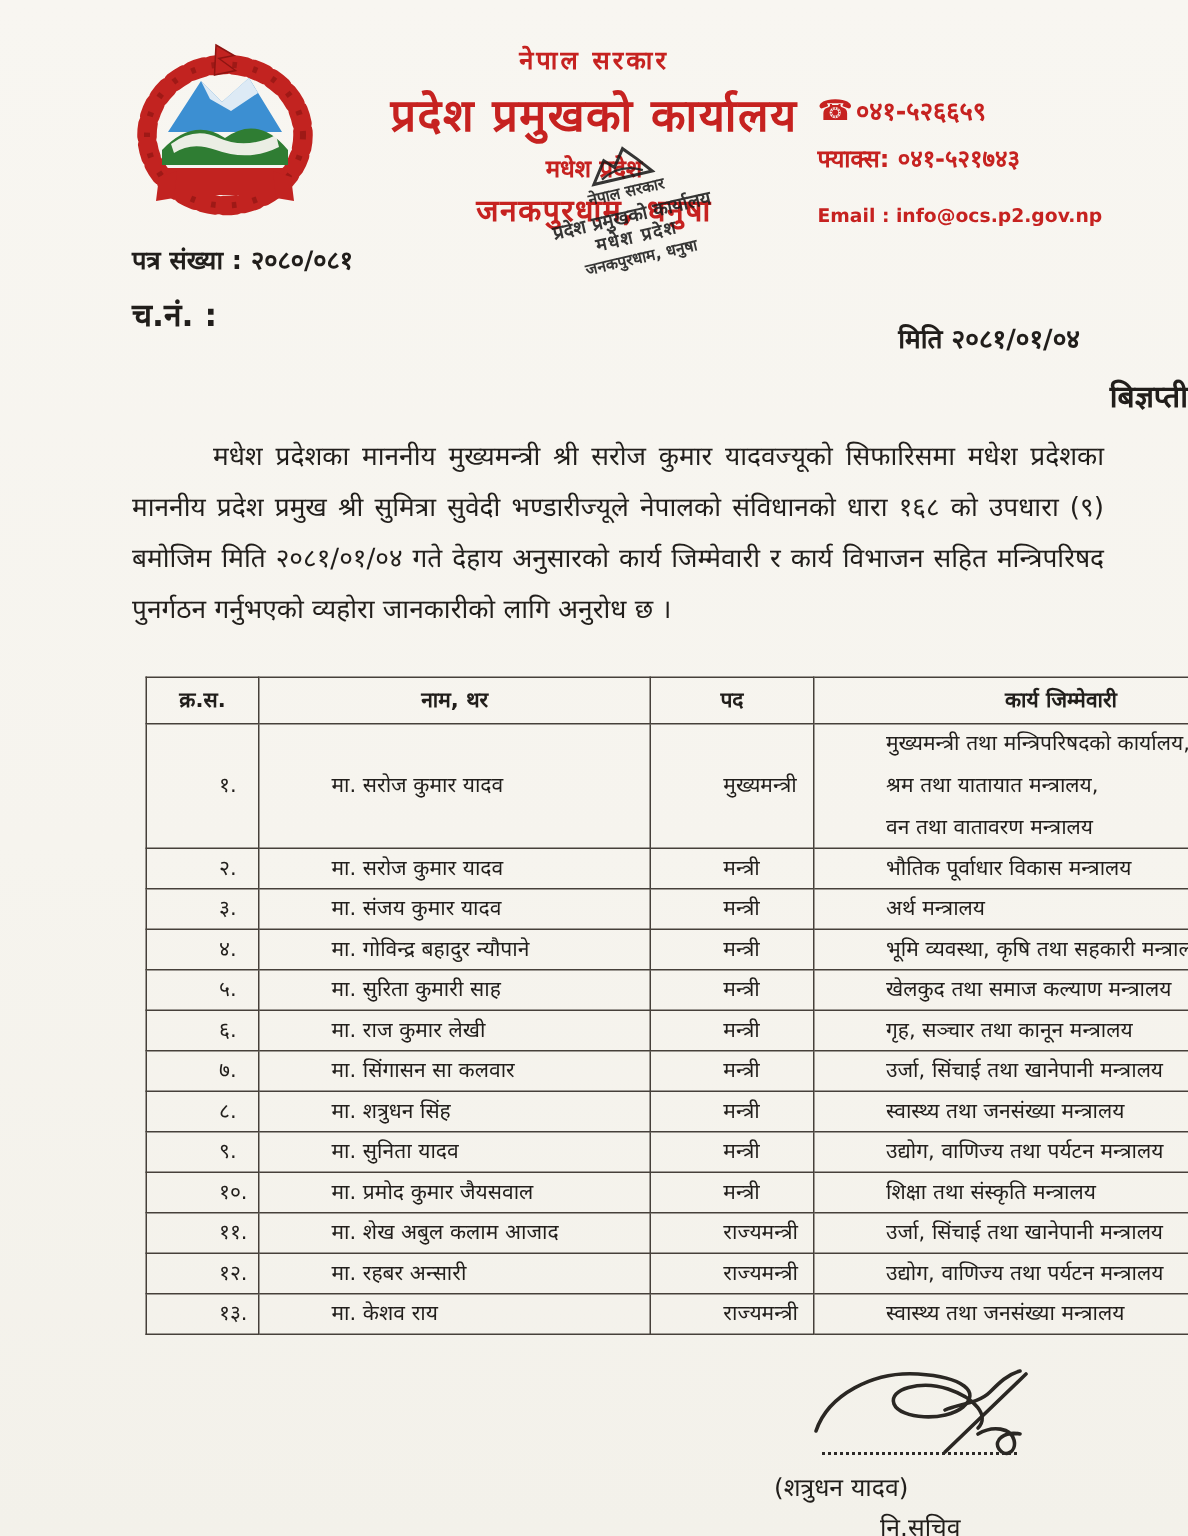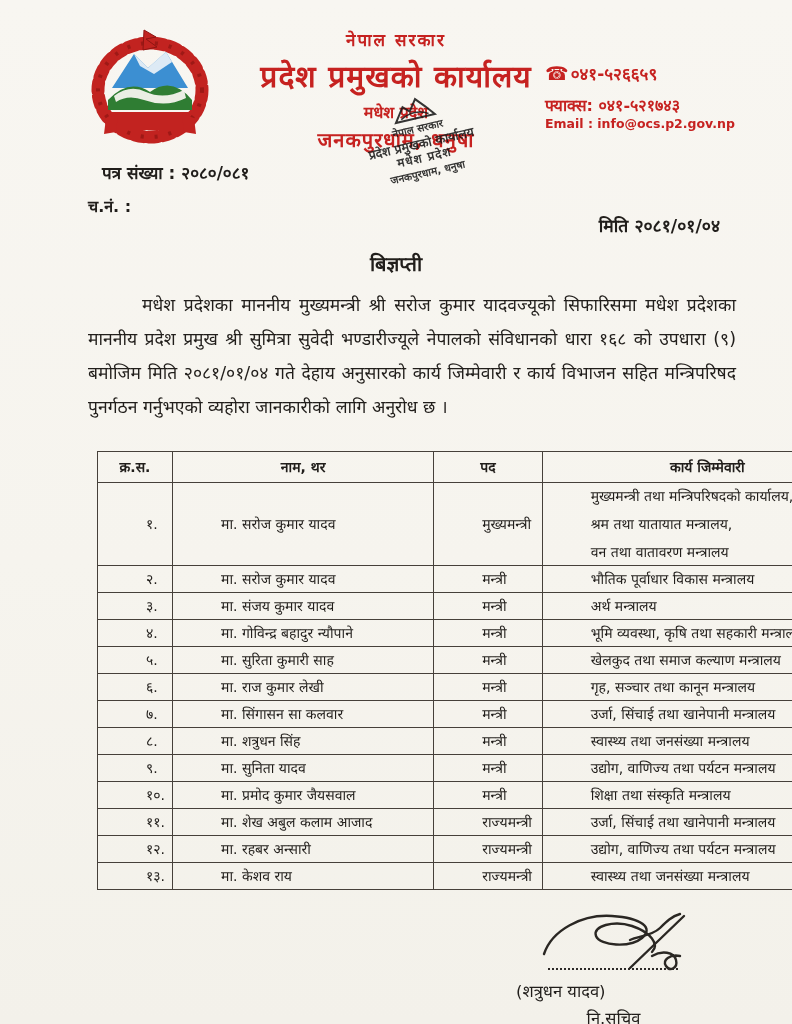--- a/index.html
+++ b/index.html
@@ -14,38 +14,38 @@
   .emblem{position:absolute;left:84px;top:26px;width:132px;height:126px;}
   .hdr-center{position:absolute;left:150px;right:150px;top:28px;text-align:center;color:var(--red);}
   .gov-line{font-size:17px;font-weight:bold;letter-spacing:2px;}
   .office-line{font-size:30px;font-weight:bold;margin-top:4px;letter-spacing:1px;}
   .province-line{font-size:16px;font-weight:bold;margin-top:5px;}
   .location-line{font-size:20px;font-weight:bold;margin-top:3px;letter-spacing:1px;}
   .contact{position:absolute;left:545px;top:62px;color:var(--red);width:200px;}
   .contact .phone{font-size:17px;font-weight:bold;}
   .contact .phone .ph-icon{font-size:19px;margin-right:2px;}
   .contact .fax{font-size:16px;font-weight:bold;margin-top:9px;}
-  .contact .email{font-size:12.5px;font-weight:bold;margin-top:0;}
+  .contact .email{font-size:12.5px;font-weight:bold;margin-top:20px;}
   
   .stamp{
     position:absolute;left:320px;top:96px;width:200px;text-align:center;
     transform:rotate(-13deg); color:#1b1b1b; opacity:.88; line-height:15px;
   }
   .stamp svg{display:block;margin:0 auto 1px auto;}
   .stamp-line{white-space:nowrap;font-weight:bold;}
   .stamp-line.s0{font-size:10.5px;}
   .stamp-line.s1{font-size:12.5px;}
   .stamp-line.s2{font-size:12px;letter-spacing:1px;}
   .stamp-line.s3{font-size:10.5px;}
   
-  .ref{position:absolute;left:88px;top:161px;font-size:17px;font-weight:bold;margin-left:14px;}
-  .chn{position:absolute;left:88px;top:195px;font-size:16px;font-weight:bold;}
+  .ref{position:absolute;left:88px;top:161px;font-size:17px;font-weight:bold;}
+  .chn{position:absolute;left:88px;top:195px;font-size:21px;font-weight:bold;}
   .date{position:absolute;right:72px;top:213px;font-size:17.5px;font-weight:600;}
   
-  .subject{position:absolute;left:0;right:0;top:250px;text-align:center;font-size:20px;font-weight:bold;}
+  .subject{position:absolute;left:0;right:0;top:250px;text-align:right;font-size:20px;font-weight:bold;}
   .body-par{
     position:absolute;left:88px;top:288px;width:648px;
     font-size:17.5px;line-height:34px;text-align:justify;text-indent:54px;
   }
   
   .tbl{position:absolute;left:97px;top:451px;width:776px;border-collapse:collapse;font-size:14px;}
   .tbl th,.tbl td{border:1.6px solid var(--border);padding:2px 7px;vertical-align:middle;line-height:22px;}
   .tbl th{font-weight:bold;text-align:center;height:26px;}
   .tbl td{text-align:left;padding-left:48px;}
   .resp-line + .resp-line{margin-top:6px;}

